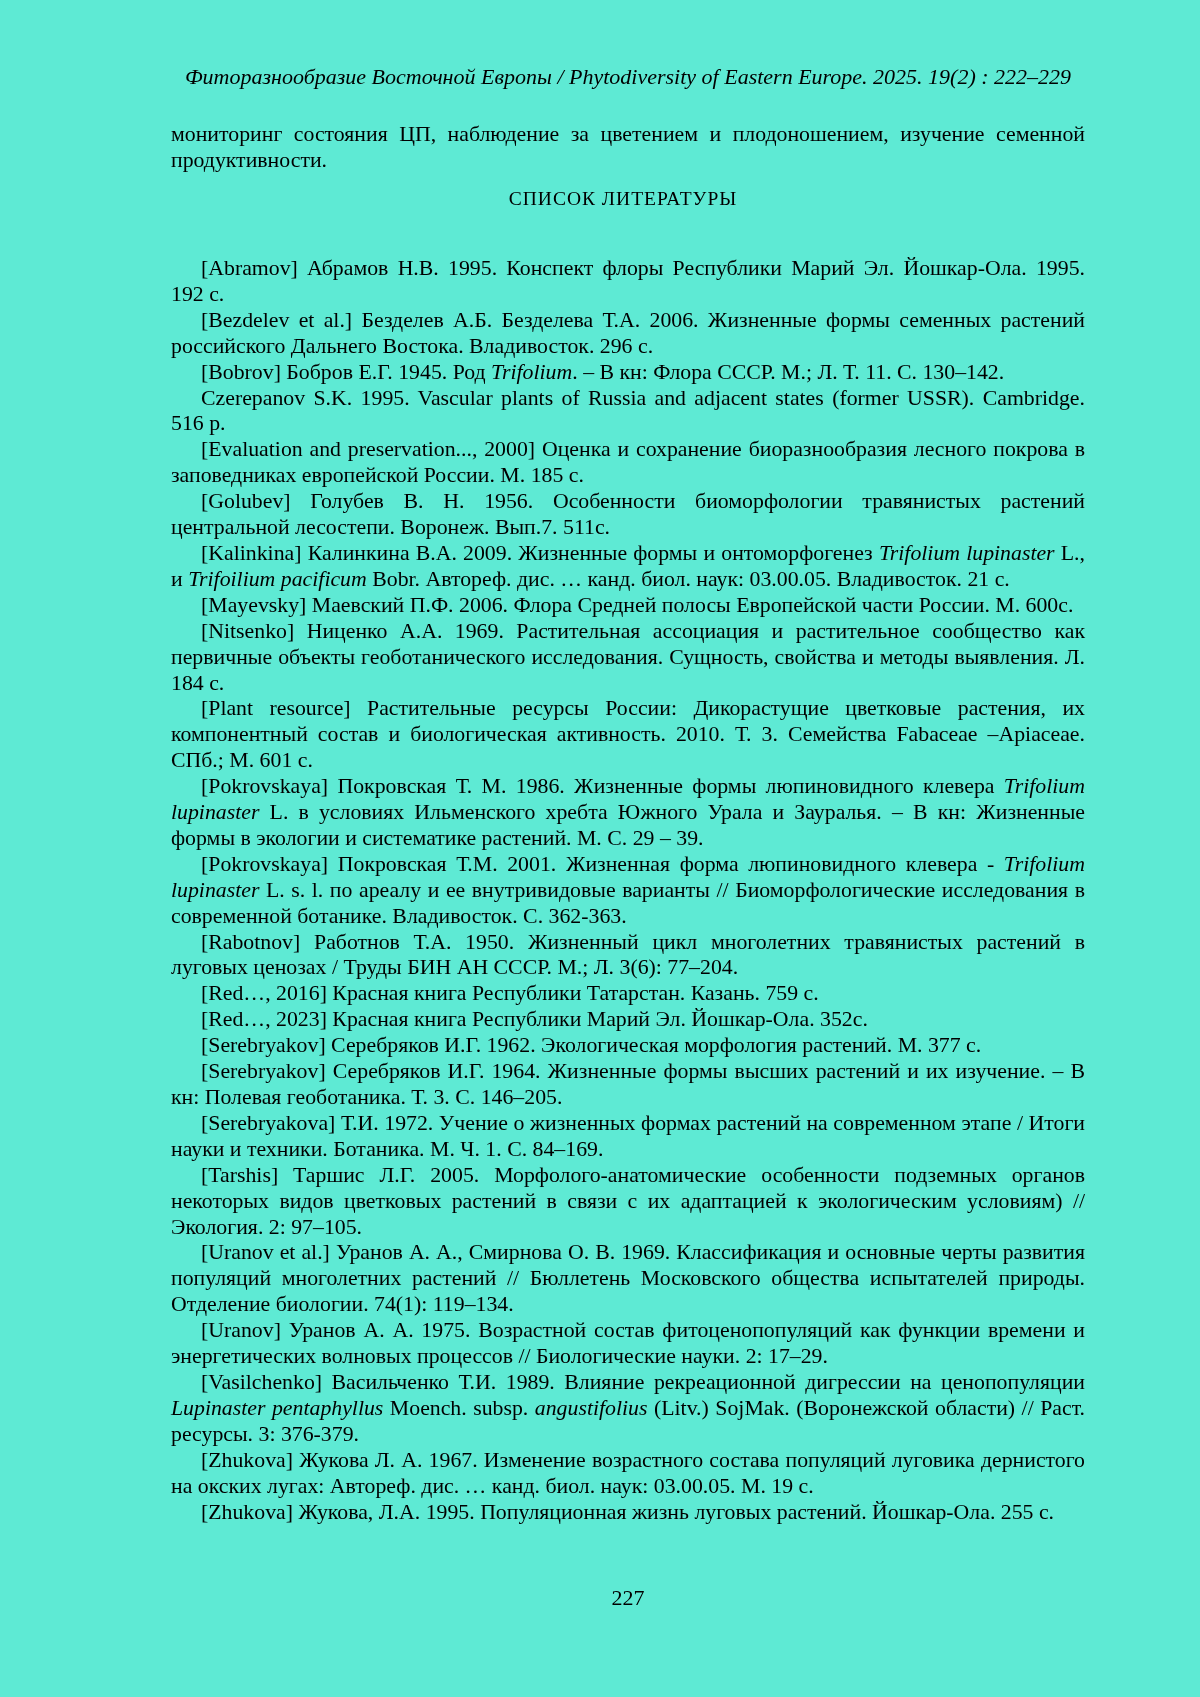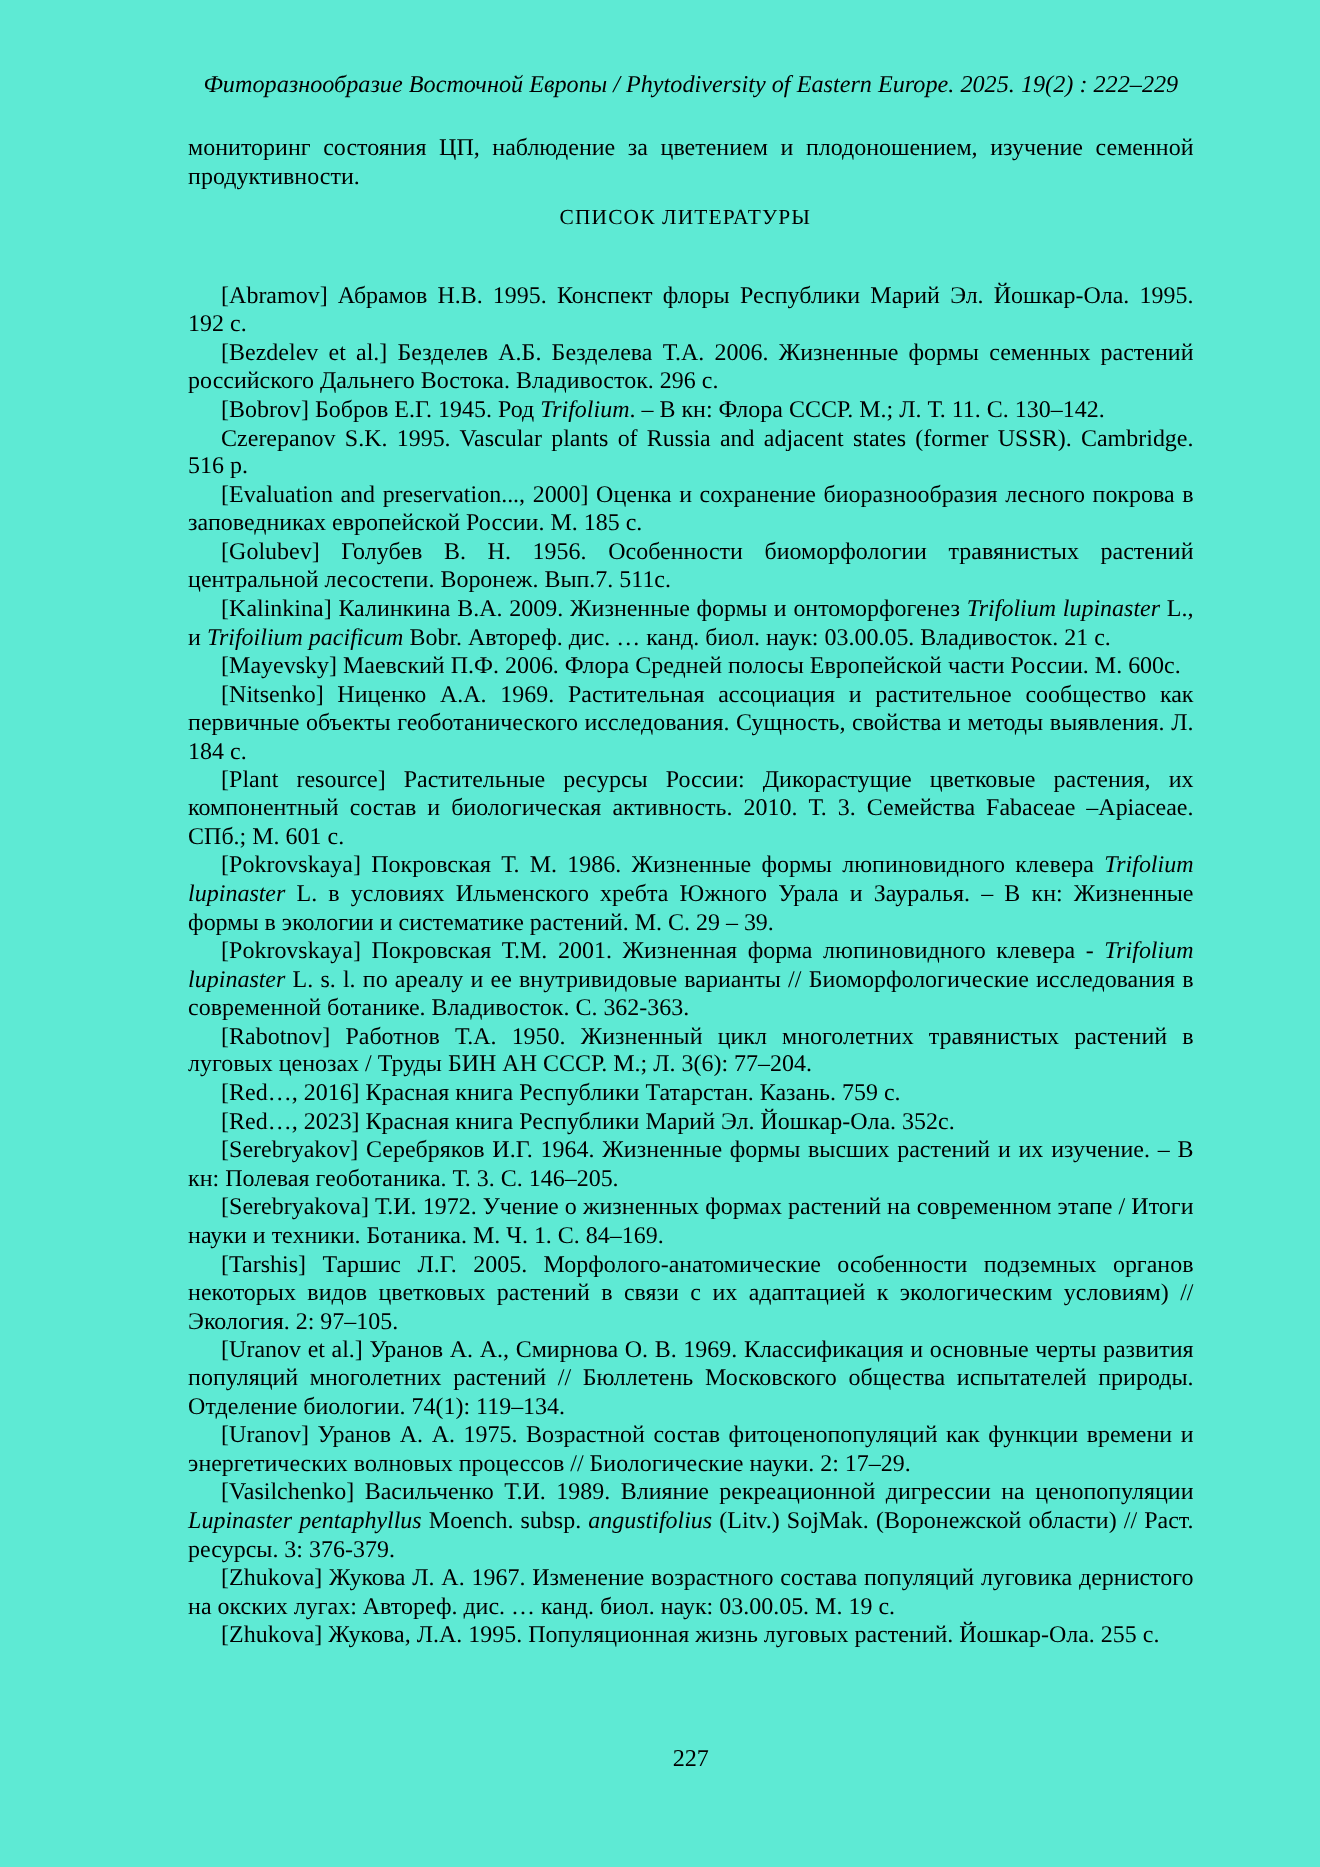--- a/index.html
+++ b/index.html
@@ -91,20 +91,21 @@
       <p><span>[Golubev] Голубев В. Н. 1956. Особенности биоморфологии травянистых растений центральной лесостепи. Воронеж. Вып.7. 511с.</span></p>
       <p><span>[Kalinkina] Калинкина В.А. 2009. Жизненные формы и онтоморфогенез </span><span class="it">Trifolium lupinaster</span><span> L., и </span><span class="it">Trifoilium pacificum</span><span> Bobr. Автореф. дис. … канд. биол. наук: 03.00.05. Владивосток. 21 с.</span></p>
       <p><span>[Mayevsky] Маевский П.Ф. 2006. Флора Средней полосы Европейской части России. М. 600с.</span></p>
       <p><span>[Nitsenko] Ниценко А.А. 1969. Растительная ассоциация и растительное сообщество как первичные объекты геоботанического исследования. Сущность, свойства и методы выявления. Л. 184 с.</span></p>
       <p><span>[Plant resource] Растительные ресурсы России: Дикорастущие цветковые растения, их компонентный состав и биологическая активность. 2010. Т. 3. Семейства Fabaceae –Apiaceae. СПб.; М. 601 с.</span></p>
       <p><span>[Pokrovskaya] Покровская Т. М. 1986. Жизненные формы люпиновидного клевера </span><span class="it">Trifolium lupinaster</span><span> L. в условиях Ильменского хребта Южного Урала и Зауралья. – В кн: Жизненные формы в экологии и систематике растений. М. С. 29 – 39.</span></p>
       <p><span>[Pokrovskaya] Покровская Т.М. 2001. Жизненная форма люпиновидного клевера - </span><span class="it">Trifolium lupinaster</span><span> L. s. l. по ареалу и ее внутривидовые варианты // Биоморфологические исследования в современной ботанике. Владивосток. С. 362-363.</span></p>
       <p><span>[Rabotnov] Работнов Т.А. 1950. Жизненный цикл многолетних травянистых растений в луговых ценозах / Труды БИН АН СССР. М.; Л. 3(6): 77–204.</span></p>
       <p><span>[Red…, 2016] Красная книга Республики Татарстан. Казань. 759 с.</span></p>
       <p><span>[Red…, 2023] Красная книга Республики Марий Эл. Йошкар-Ола. 352с.</span></p>
+      <p><span>[Serebryakov] Серебряков И.Г. 1962. Экологическая морфология растений. М. 377 с.</span></p>
       <p><span>[Serebryakov] Серебряков И.Г. 1964. Жизненные формы высших растений и их изучение. – В кн: Полевая геоботаника. Т. 3. С. 146–205.</span></p>
       <p><span>[Serebryakova] Т.И. 1972. Учение о жизненных формах растений на современном этапе / Итоги науки и техники. Ботаника. М. Ч. 1. С. 84–169.</span></p>
       <p><span>[Tarshis] Таршис Л.Г. 2005. Морфолого-анатомические особенности подземных органов некоторых видов цветковых растений в связи с их адаптацией к экологическим условиям) // Экология. 2: 97–105.</span></p>
       <p><span>[Uranov et al.] Уранов А. А., Смирнова О. В. 1969. Классификация и основные черты развития популяций многолетних растений // Бюллетень Московского общества испытателей природы. Отделение биологии. 74(1): 119–134.</span></p>
       <p><span>[Uranov] Уранов А. А. 1975. Возрастной состав фитоценопопуляций как функции времени и энергетических волновых процессов // Биологические науки. 2: 17–29.</span></p>
       <p><span>[Vasilchenko] Васильченко Т.И. 1989. Влияние рекреационной дигрессии на ценопопуляции </span><span class="it">Lupinaster pentaphyllus</span><span> Moench. subsp. </span><span class="it">angustifolius</span><span> (Litv.) SojMak. (Воронежской области) // Раст. ресурсы. 3: 376-379.</span></p>
       <p><span>[Zhukova] Жукова Л. А. 1967. Изменение возрастного состава популяций луговика дернистого на окских лугах: Автореф. дис. … канд. биол. наук: 03.00.05. М. 19 с.</span></p>
       <p><span>[Zhukova] Жукова, Л.А. 1995. Популяционная жизнь луговых растений. Йошкар-Ола. 255 с.</span></p>
     </div>
 

